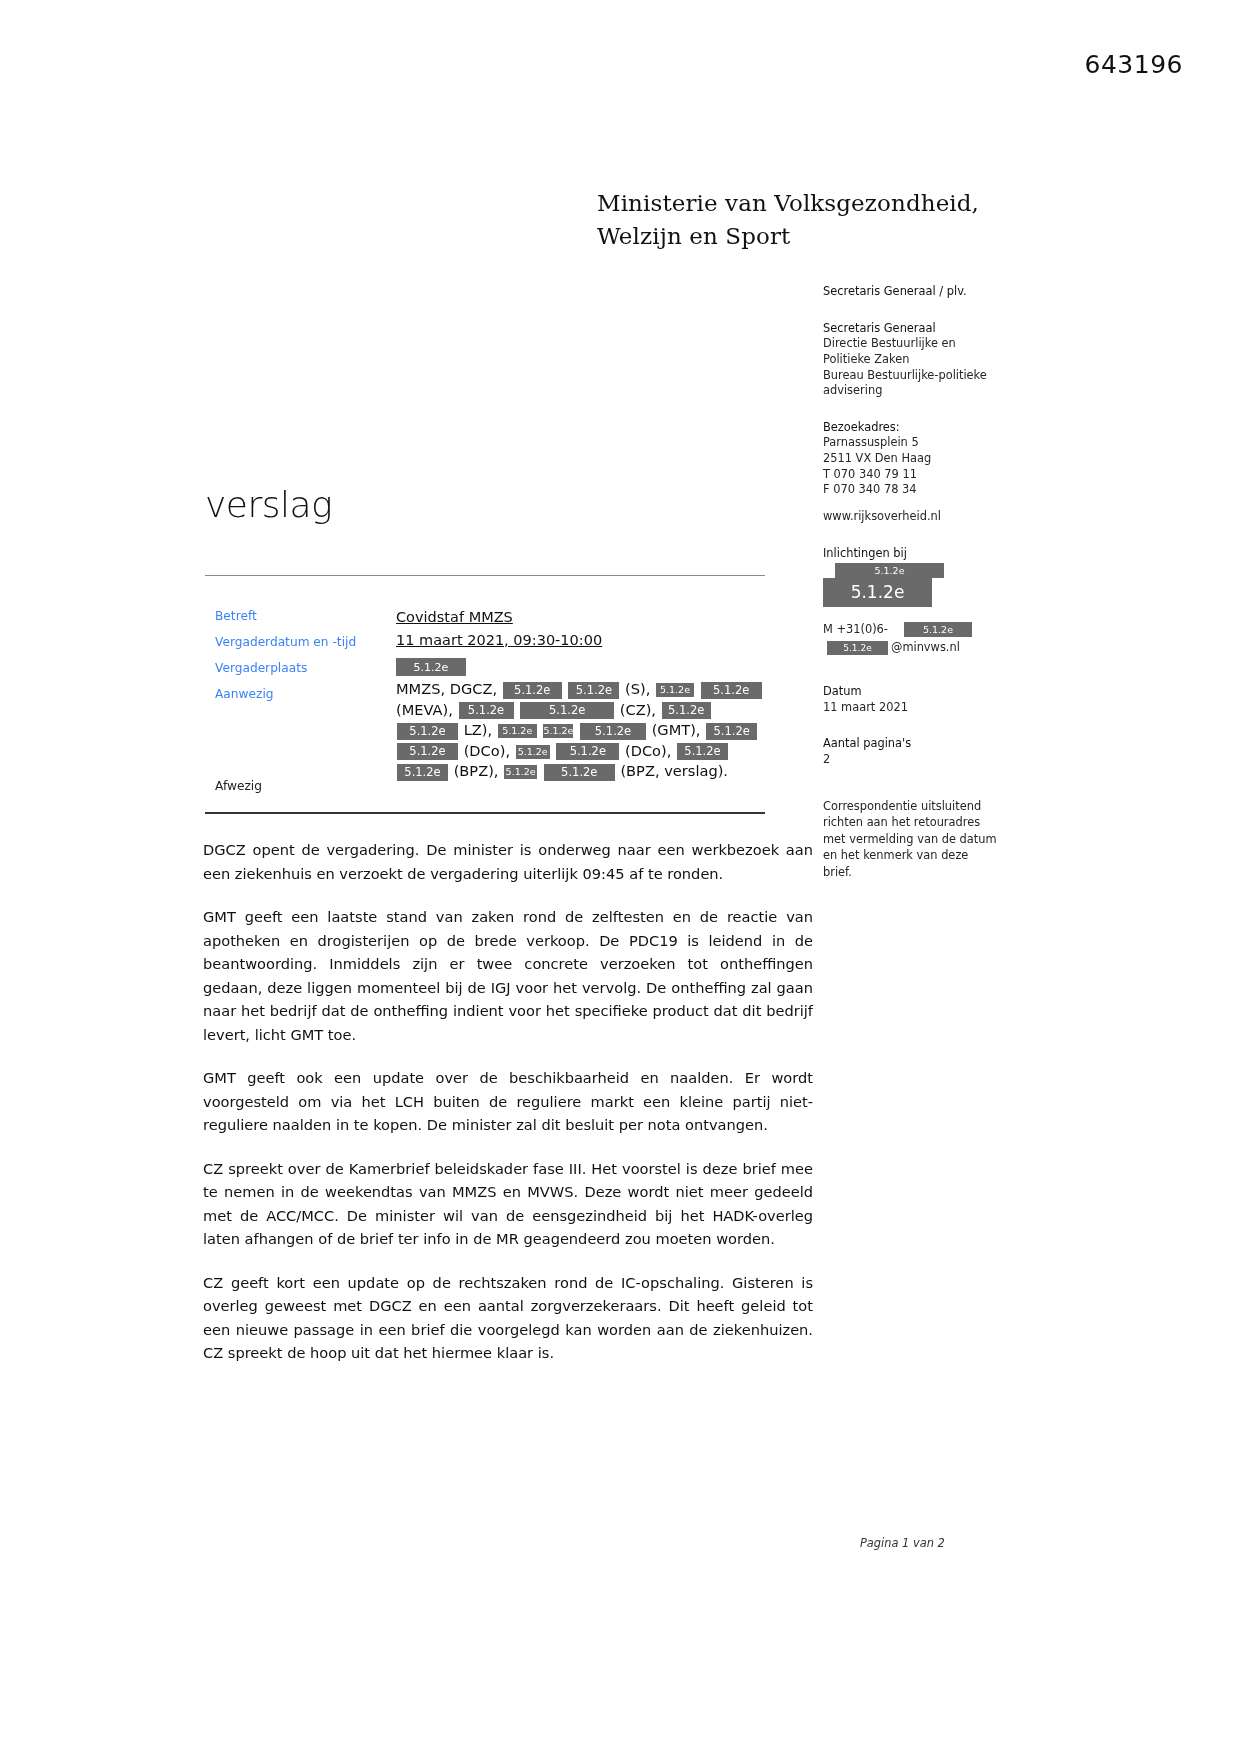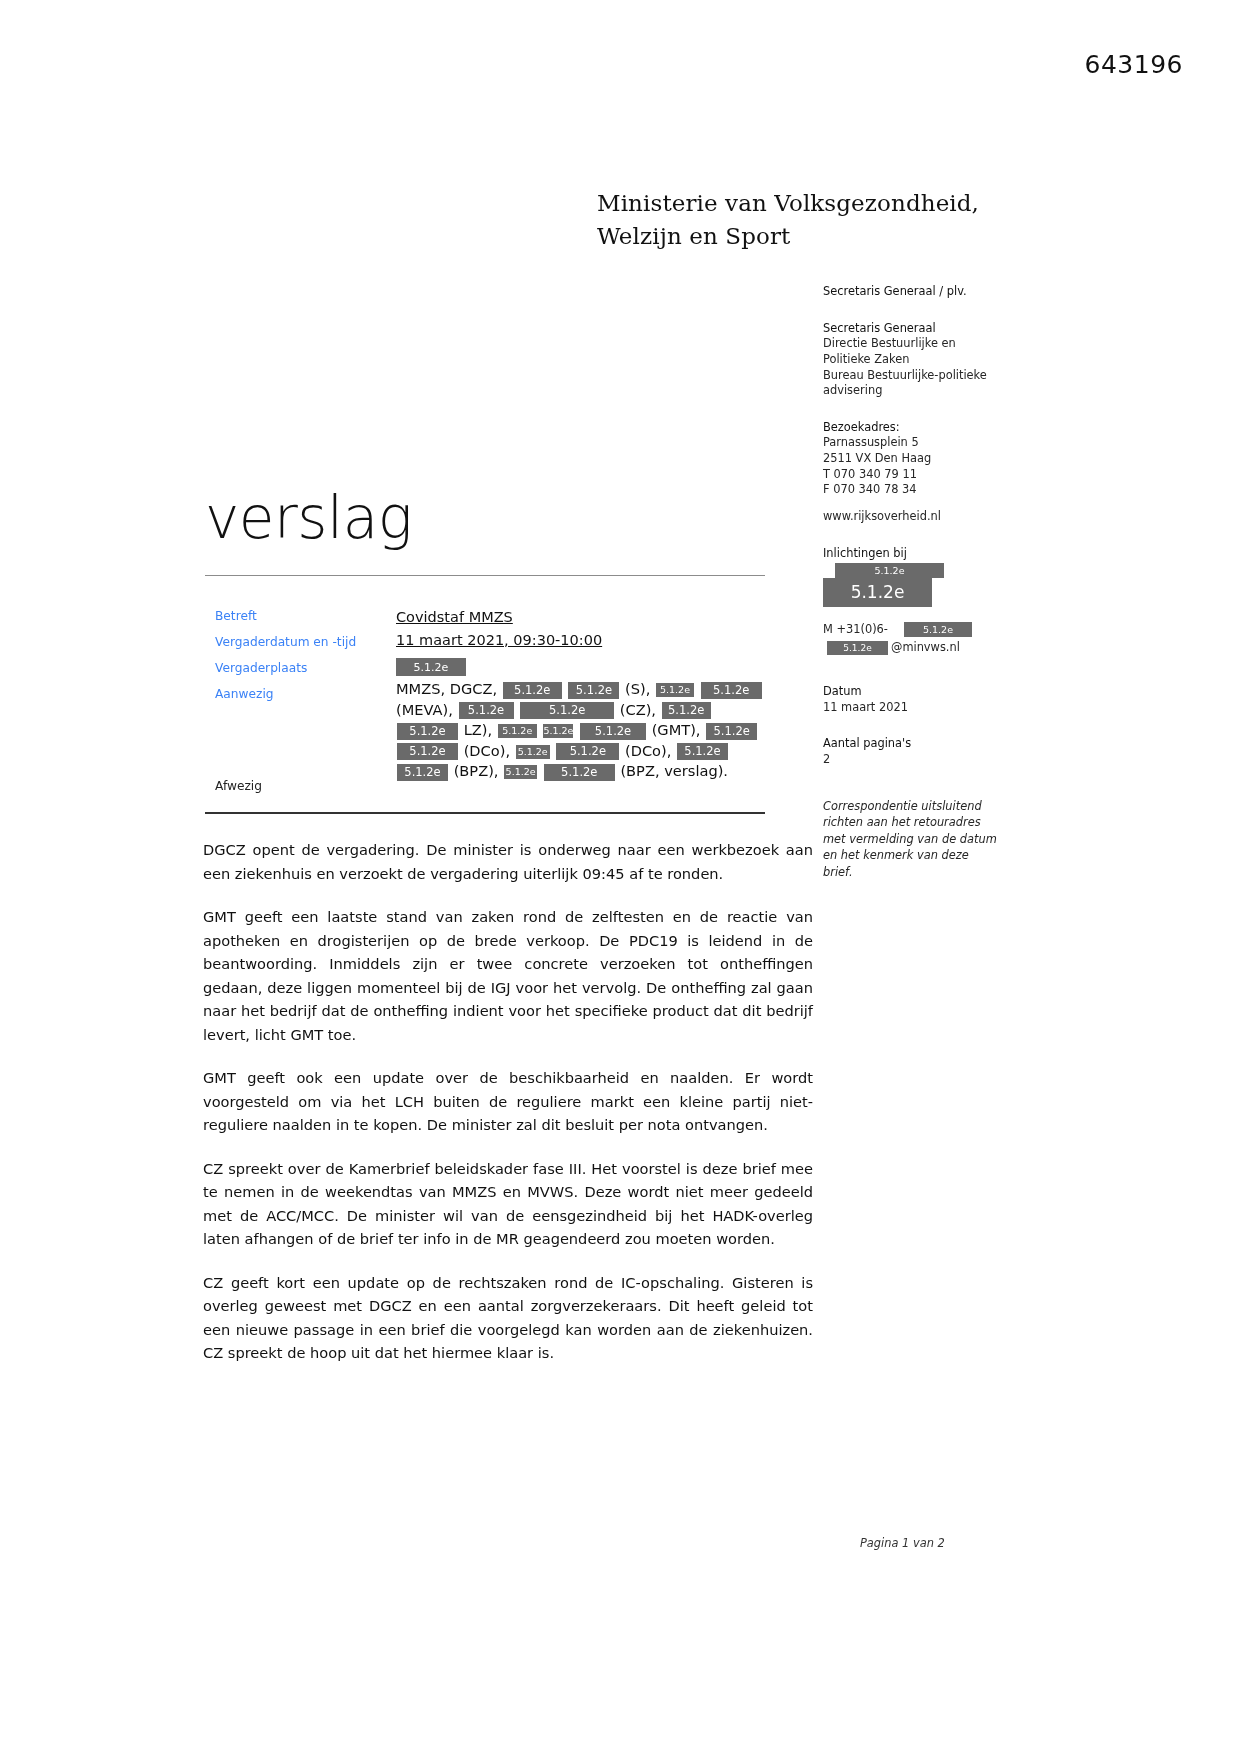--- a/index.html
+++ b/index.html
@@ -50,21 +50,20 @@
     top: 263px;
     width: 200px;
     font-size: 11.4px;
     line-height: 1.37;
     color: #262626;
   }
   .sidebar .b { font-weight: normal; color: #111; margin-top: 21px; }
   .sb-block { margin-bottom: 11px; }
   .sb-tight { margin-bottom: 0; }
   .sidebar .italic {
-    font-style: italic;
     line-height: 1.45;
     margin-top: 30px;
   }
   .sb-line { white-space: nowrap; }
 
   
   .rd {
     display: inline-block;
     background: #6a6a6a;
     color: #ffffff;
@@ -115,21 +114,21 @@
     left: 68px; top: 0px;
     font-size: 11.4px;
   }
 
   
   .verslag {
     position: absolute;
     left: 205px;
     top: 484px;
     font-family: "DejaVu Sans", sans-serif;
-    font-size: 58px;
+    font-size: 36px;
     font-weight: 300;
     letter-spacing: -0.5px;
     color: #111;
   }
 
   
   .rule-top {
     position: absolute;
     left: 205px;
     top: 575px;

